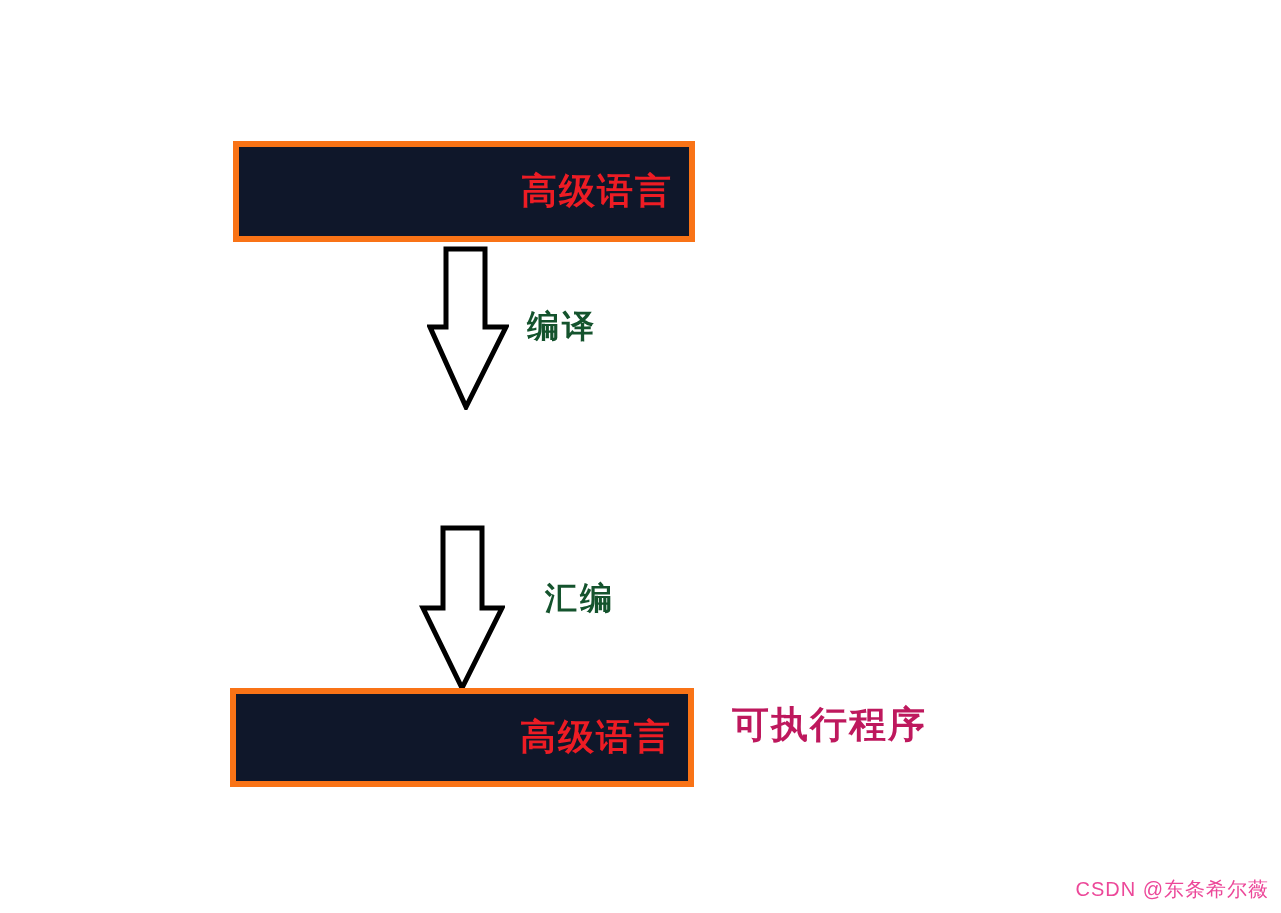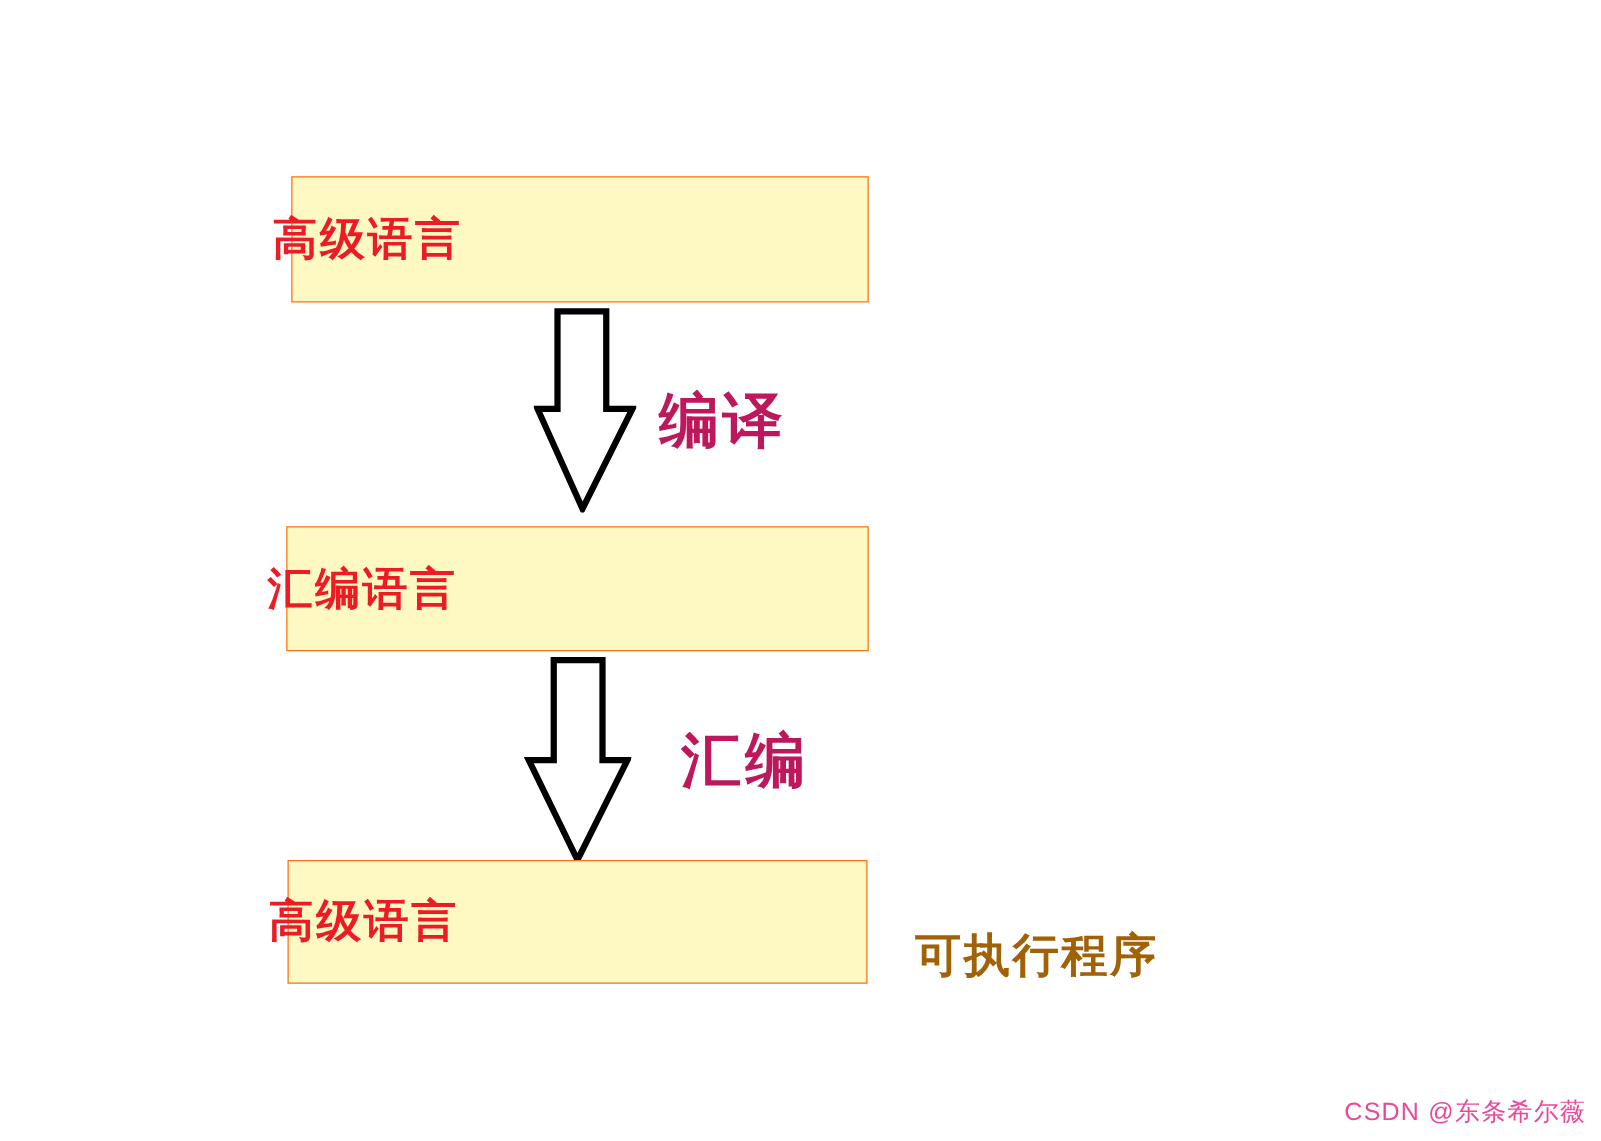--- a/index.html
+++ b/index.html
@@ -11,58 +11,58 @@
     position: relative;
     width: 1281px;
     height: 913px;
     background: #ffffff;
     overflow: hidden;
     font-family: "Liberation Sans", sans-serif;
   }
   .node {
     position: absolute;
     box-sizing: border-box;
-    border: 1px solid #f97316;
-    background: #fef9c3;
+    border: 6px solid #f97316;
+    background: #0f172a;
     display: flex;
     align-items: center;
-    justify-content: flex-start;
+    justify-content: flex-end;
   }
   .node-label {
     color: #ed1c24;
     font-size: 36px;
     font-weight: 600;
     letter-spacing: 2px;
     transform: translateX(-16px);
     white-space: nowrap;
   }
   #node-0 { left: 233px; top: 141px; width: 462px; height: 101px; }
   #node-1 { left: 229px; top: 421px; width: 466px; height: 100px; }
   #node-2 { left: 230px; top: 688px; width: 464px; height: 99px; }
 
   .arrow { position: absolute; display: block; }
   #arrow-0 { left: 427px; top: 246px; }
   #arrow-1 { left: 419px; top: 525px; }
 
   .edge-label {
     position: absolute;
-    color: #be185d;
-    font-size: 48px;
+    color: #14532d;
+    font-size: 32px;
     font-weight: 600;
     letter-spacing: 3px;
     white-space: nowrap;
   }
   #edge-label-0 { left: 527px; top: 305px; }
   #edge-label-1 { left: 527px; top: 577px; margin-left: 18px; }
 
   .annotation {
     position: absolute;
     left: 732px;
-    top: 740px;
-    color: #a16207;
+    top: 700px;
+    color: #be185d;
     font-size: 37px;
     font-weight: 600;
     letter-spacing: 2px;
     white-space: nowrap;
   }
 
   .watermark {
     position: absolute;
     top: 876px;
     right: 12px;
@@ -81,23 +81,20 @@
   <div class="node" id="node-0">
     <span class="node-label">高级语言</span>
   </div>
 
   <svg class="arrow" id="arrow-0" width="82" height="164" viewBox="0 0 82 164" aria-hidden="true">
     <polygon points="19,3 58,3 58,81 79,81 39,161 3,81 19,81" fill="#ffffff" stroke="#000000" stroke-width="5" stroke-linejoin="miter"></polygon>
   </svg>
 
   <span class="edge-label" id="edge-label-0">编译</span>
 
-  <div class="node" id="node-1">
-    <span class="node-label">汇编语言</span>
-  </div>
 
   <svg class="arrow" id="arrow-1" width="86" height="166" viewBox="0 0 86 166" aria-hidden="true">
     <polygon points="24,3 63,3 63,83 83,83 43,163 4,83 24,83" fill="#ffffff" stroke="#000000" stroke-width="5" stroke-linejoin="miter"></polygon>
   </svg>
 
   <span class="edge-label" id="edge-label-1">汇编</span>
 
   <div class="node" id="node-2">
     <span class="node-label">高级语言</span>
   </div>

